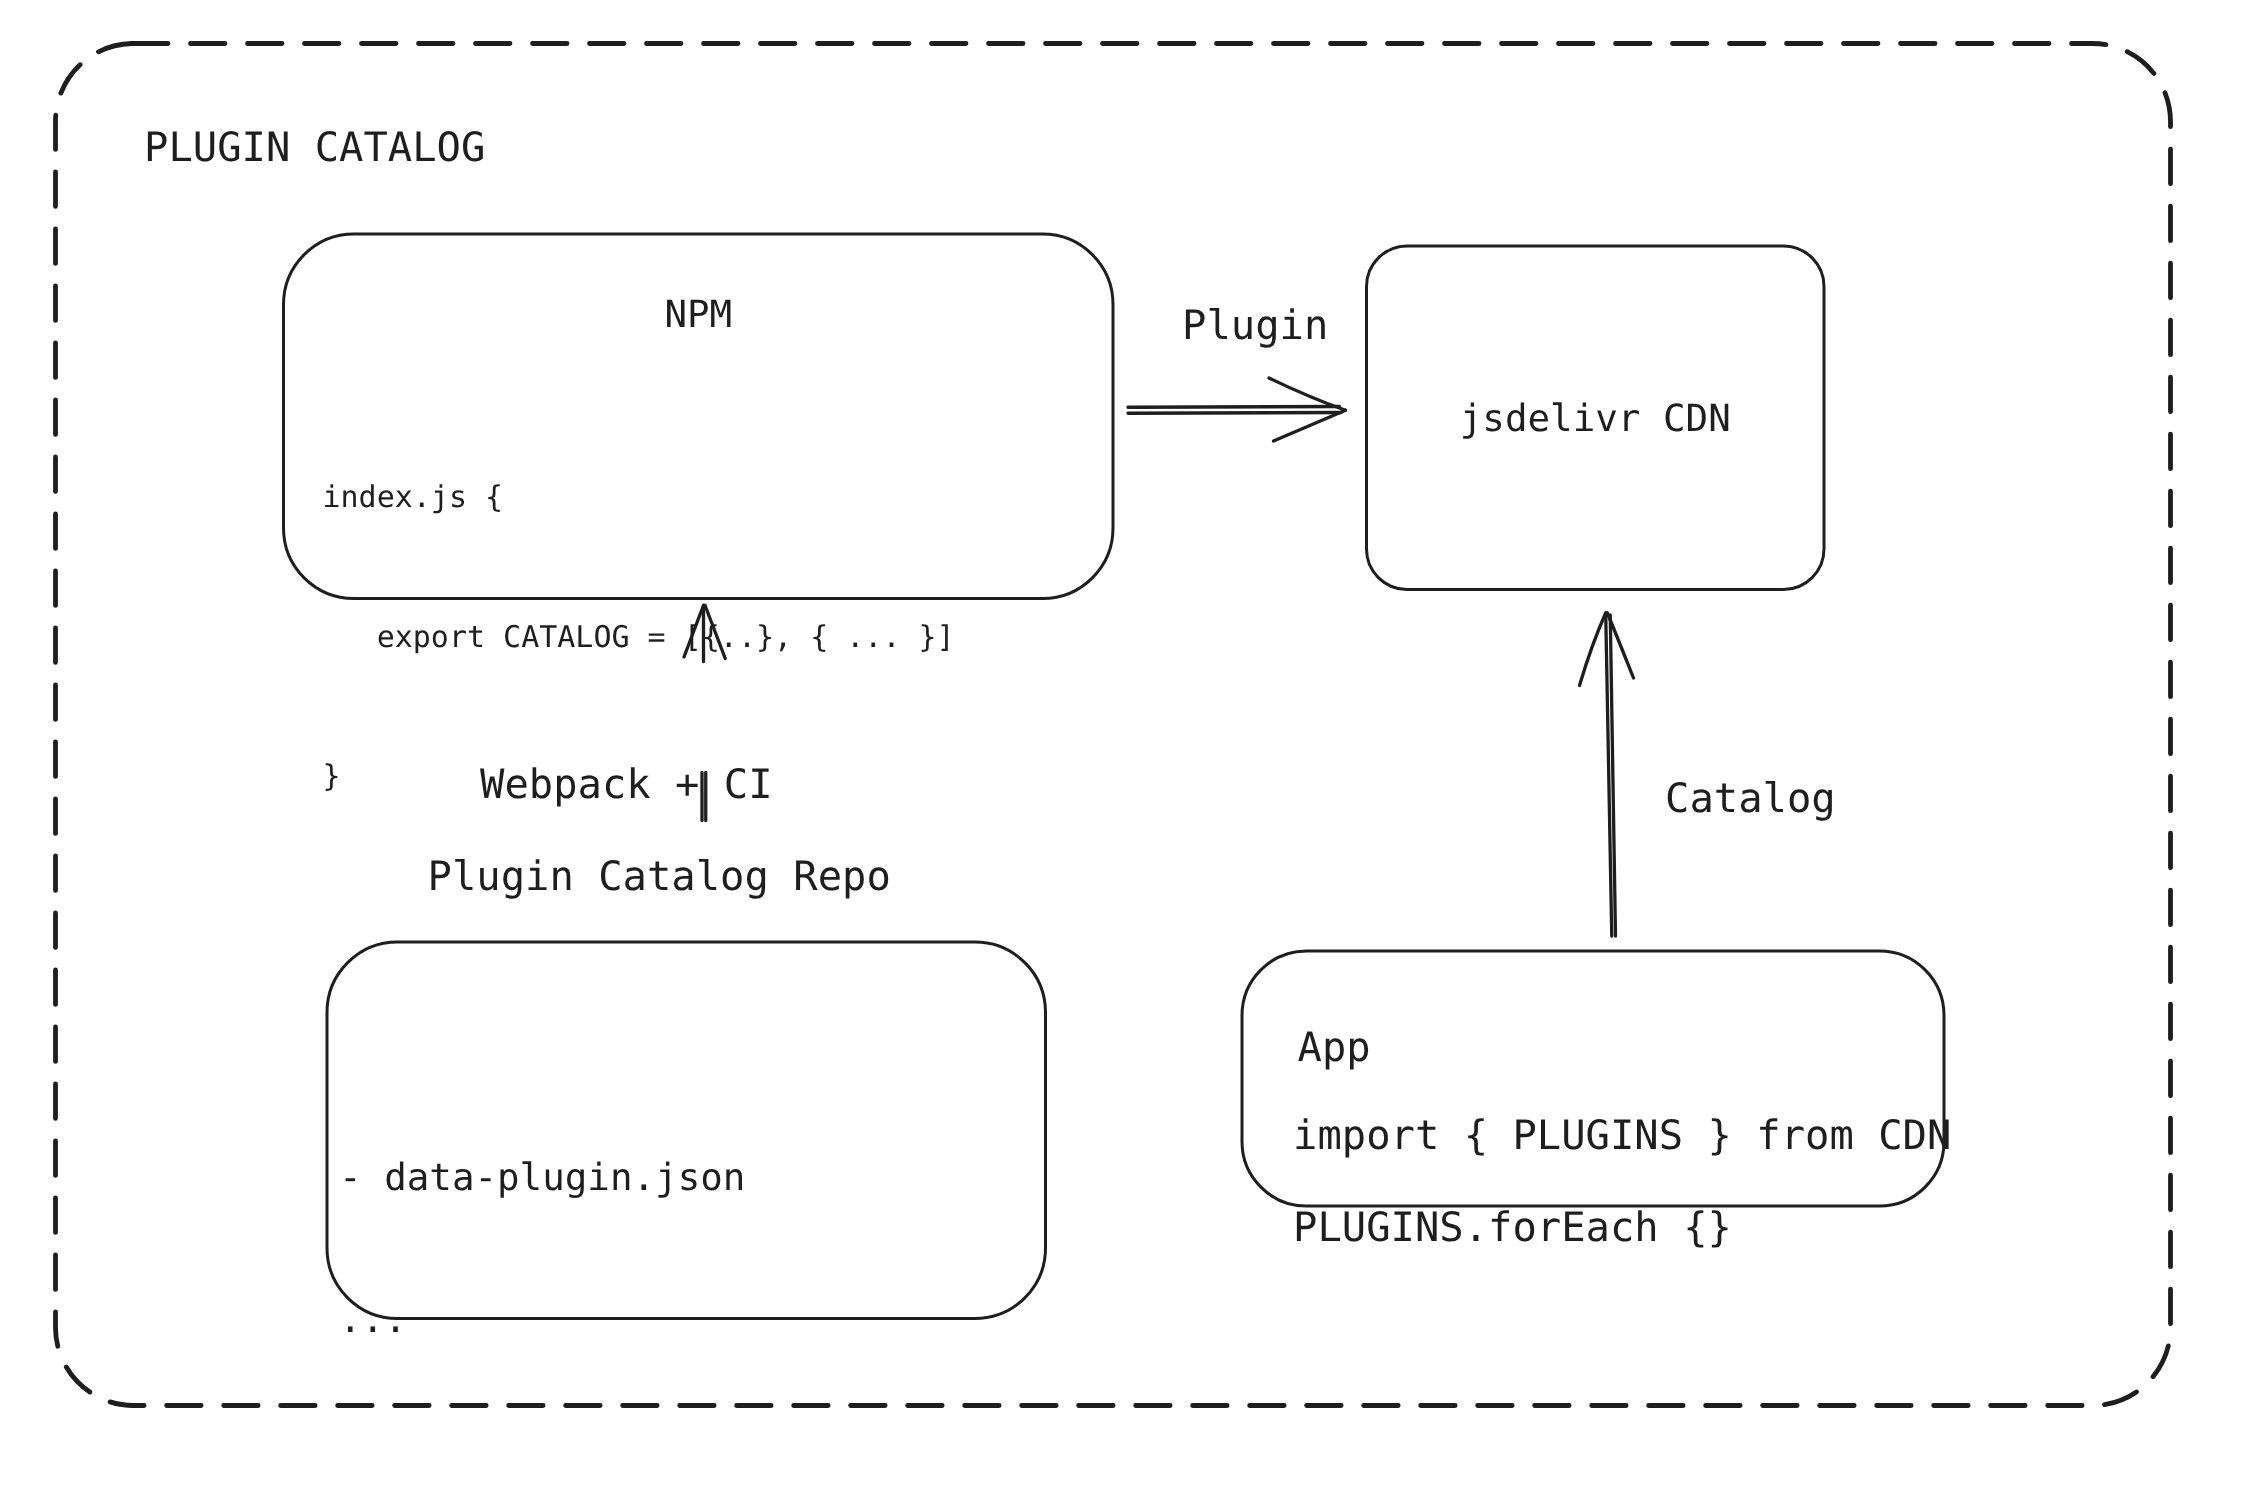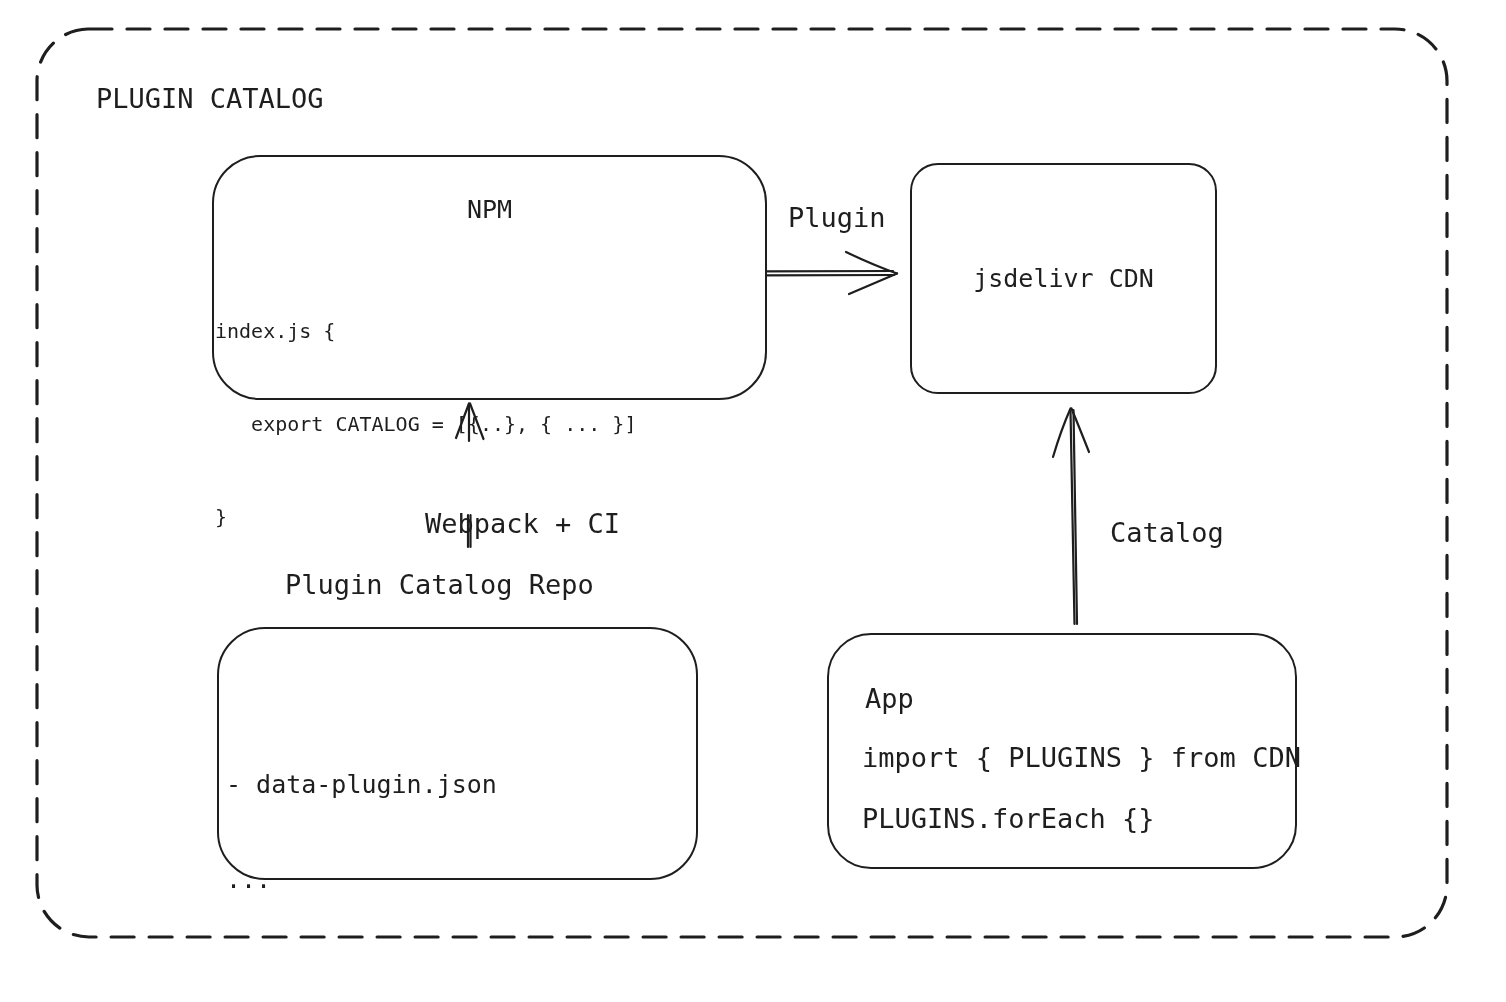--- a/index.html
+++ b/index.html
@@ -40,21 +40,21 @@
     line-height: 31px;
     white-space: pre;
   }
   .code {
     position: absolute;
     font-size: 20px;
     line-height: 31px;
     white-space: pre;
   }
   .code div, .list div { white-space: pre; }
-  .centered { text-align: right; }
+  .centered { text-align: left; }
   .box-title-center {
     position: absolute;
     left: 0; right: 0;
     text-align: center;
     font-size: 25px;
     white-space: pre;
   }
   .list {
     position: absolute;
     font-size: 25px;
@@ -91,21 +91,21 @@
     <g stroke-width="2.2">
       <path d="M1074.5 624 L1070.5 410"></path>
       <path d="M1077 624 L1073.5 410"></path>
       <path d="M1053 457 Q1061 430 1070.5 408.5"></path>
       <path d="M1089 452 Q1079.5 428 1071.5 408.5"></path>
     </g>
   </svg>
 
   <div class="label" style="left:96px; top:83px;">PLUGIN CATALOG</div>
 
-  <div class="box" style="left:188px; top:155px; width:555px; height:245px; border-radius:48px;margin-left:24px;">
+  <div class="box" style="left:188px; top:155px; width:555px; height:245px; border-radius:48px;">
     <div class="box-title-center" style="top:38px;">NPM</div>
   </div>
   <div class="code" style="left:215px; top:254px;">
     <div>index.js {</div>
     <div>   export CATALOG = [{..}, { ... }]</div>
     <div>}</div>
   </div>
 
   <div class="label" style="left:788px; top:202px;">Plugin</div>
 
@@ -118,21 +118,21 @@
   </div>
 
   <div class="label centered" style="left:285px; top:569px; width:300px;">Plugin Catalog Repo</div>
 
   <div class="box" style="left:217px; top:627px; width:481px; height:253px; border-radius:48px;"></div>
   <div class="list" style="left:226px; top:706px;">
     <div>- data-plugin.json</div>
     <div>...</div>
   </div>
 
-  <div class="box" style="left:827px; top:633px; width:470px; height:236px; border-radius:44px;text-align:center;">
+  <div class="box" style="left:827px; top:633px; width:470px; height:172px; border-radius:44px;text-align:center;">
     <div class="label" style="left:36px; top:48px;">App</div>
     <div class="label" style="left:33px; top:107px;">import { PLUGINS } from CDN</div>
     <div class="label" style="left:33px; top:168px;">PLUGINS.forEach {}</div>
   </div>
 
   <div class="label" style="left:1110px; top:517px;">Catalog</div>
 
 </div>
 
 </body></html>

